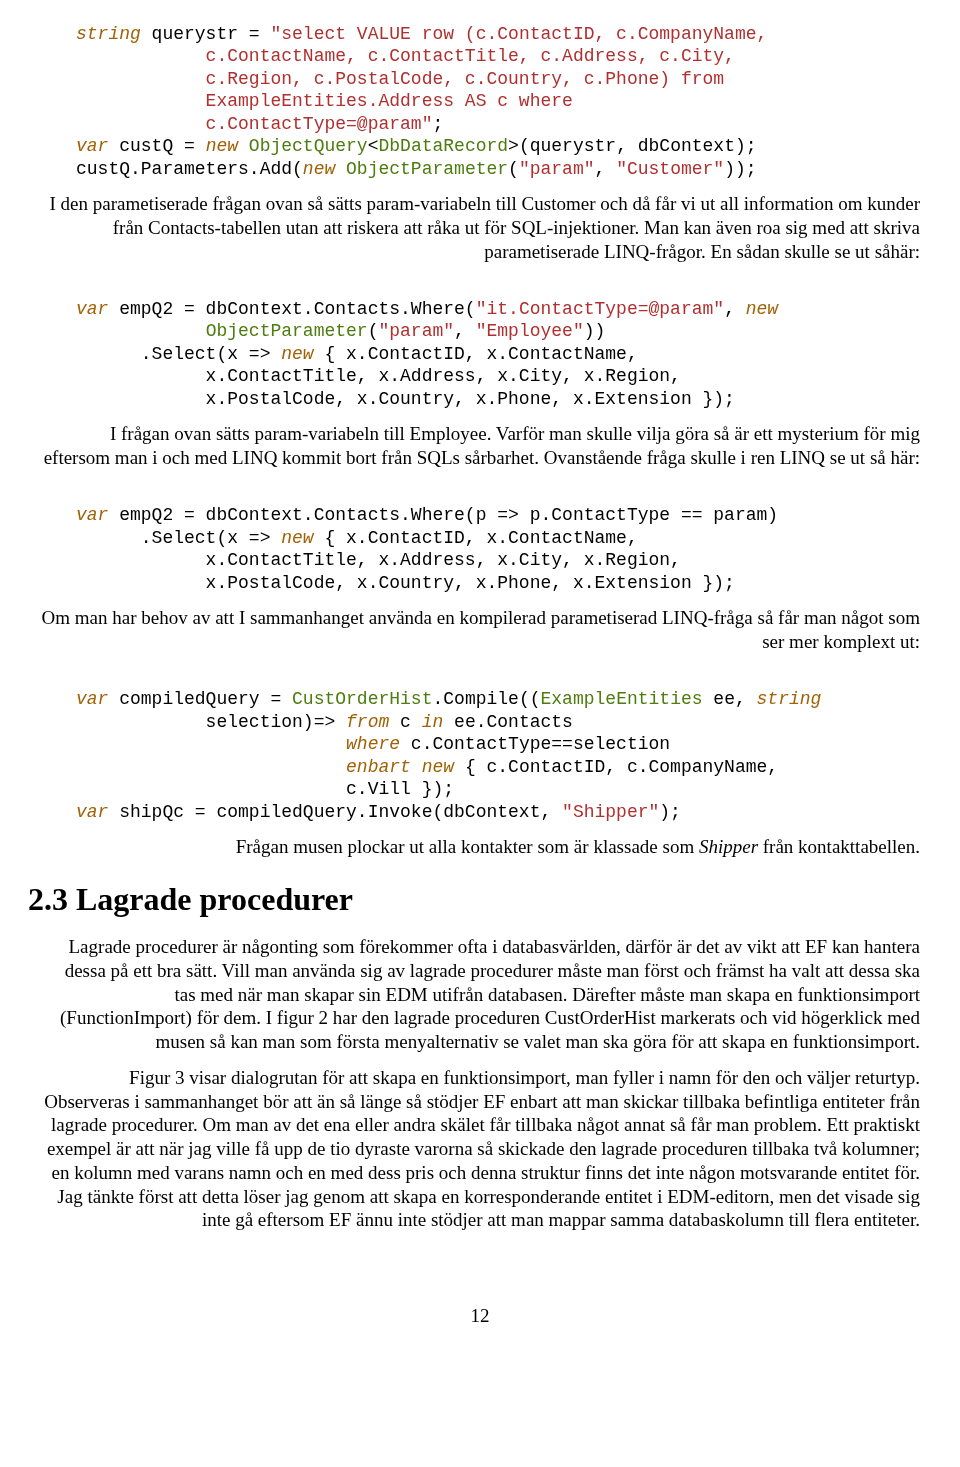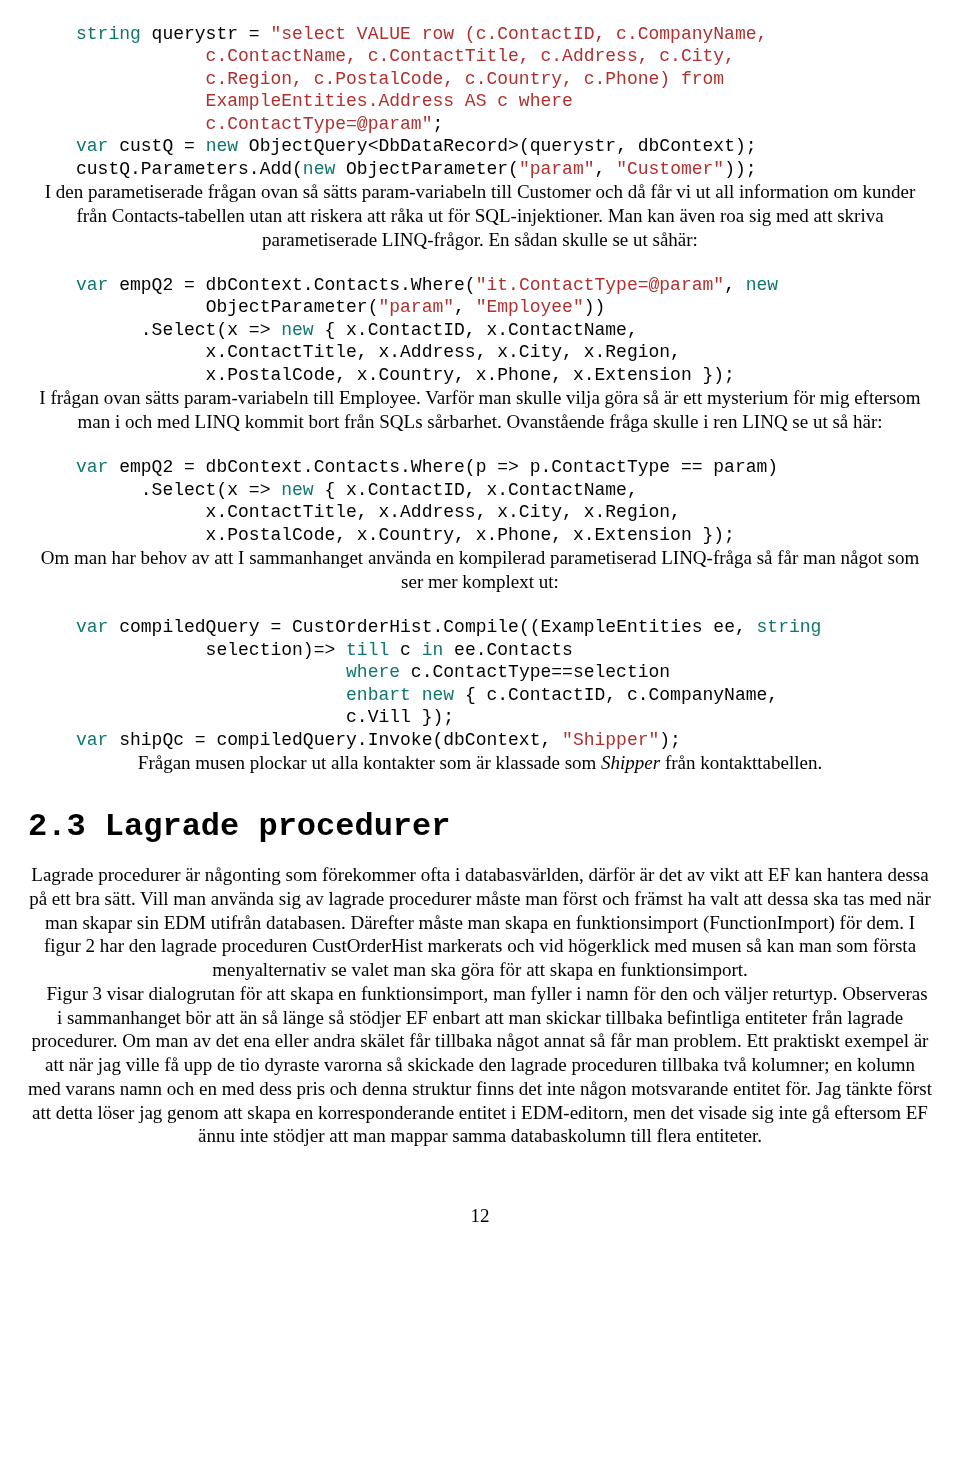--- a/index.html
+++ b/index.html
@@ -13,37 +13,37 @@
     width: 960px;
     box-sizing: border-box;
   }
   .code {
     font-family: "Courier New", Courier, monospace;
     font-size: 18px;
     line-height: 1.25;
     white-space: pre;
     margin: 0;
   }
-  .kw { color: #0f766e; }
-  .type { color: #000000; }
+  .kw { color: #a16207; font-style: italic; }
+  .type { color: #4d7c0f; }
   .str { color: #b03030; }
   .prose {
-    margin: 0;
-    text-align: center;
+    margin: 12px;
+    text-align: right;
   }
   .indent1 { padding-left: 48px; }
   h2.section {
-    font-family: Liberation Mono, monospace;
+    font-family: Liberation Serif, serif;
     font-size: 32px;
     font-weight: bold;
-    margin: 32px 0 16px 0;
+    margin: 20px 0 16px 0;
   }
   .pagenum {
     text-align: center;
-    margin-top: 56px;
+    margin-top: 72px;
     font-size: 19px;
   }
   em { }
 </style>
 </head>
 <body>
 
 <div class="code indent1">
 <span class="kw">string</span><span> querystr = </span><span class="str">"select VALUE row (c.ContactID, c.CompanyName,</span>
 <span class="str">            c.ContactName, c.ContactTitle, c.Address, c.City,</span>
@@ -70,21 +70,21 @@
 <span class="kw">var</span><span> empQ2 = dbContext.Contacts.Where(p =&gt; p.ContactType == param)</span>
 <span>      .Select(x =&gt; </span><span class="kw">new</span><span> { x.ContactID, x.ContactName,</span>
 <span>            x.ContactTitle, x.Address, x.City, x.Region,</span>
 <span>            x.PostalCode, x.Country, x.Phone, x.Extension });</span>
 </div>
 
 <p class="prose">Om man har behov av att I sammanhanget använda en kompilerad parametiserad LINQ-fråga så får man något som ser mer komplext ut:</p>
 
 <div class="code indent1">
 <span class="kw">var</span><span> compiledQuery = </span><span class="type">CustOrderHist</span><span>.Compile((</span><span class="type">ExampleEntities</span><span> ee, </span><span class="kw">string</span>
-<span>            selection)=&gt; </span><span class="kw">till</span><span> c </span><span class="kw">in</span><span> ee.Contacts</span>
+<span>            selection)=&gt; </span><span class="kw">from</span><span> c </span><span class="kw">in</span><span> ee.Contacts</span>
 <span>                         </span><span class="kw">where</span><span> c.ContactType==selection</span>
 <span>                         </span><span class="kw">enbart</span><span> </span><span class="kw">new</span><span> { c.ContactID, c.CompanyName,</span>
 <span>                         c.Vill });</span>
 <span class="kw">var</span><span> shipQc = compiledQuery.Invoke(dbContext, </span><span class="str">"Shipper"</span><span>);</span>
 </div>
 
 <p class="prose"><span>Frågan musen plockar ut alla kontakter som är klassade som </span><em>Shipper</em><span> från kontakttabellen.</span></p>
 
 <h2 class="section">2.3 Lagrade procedurer</h2>
 

